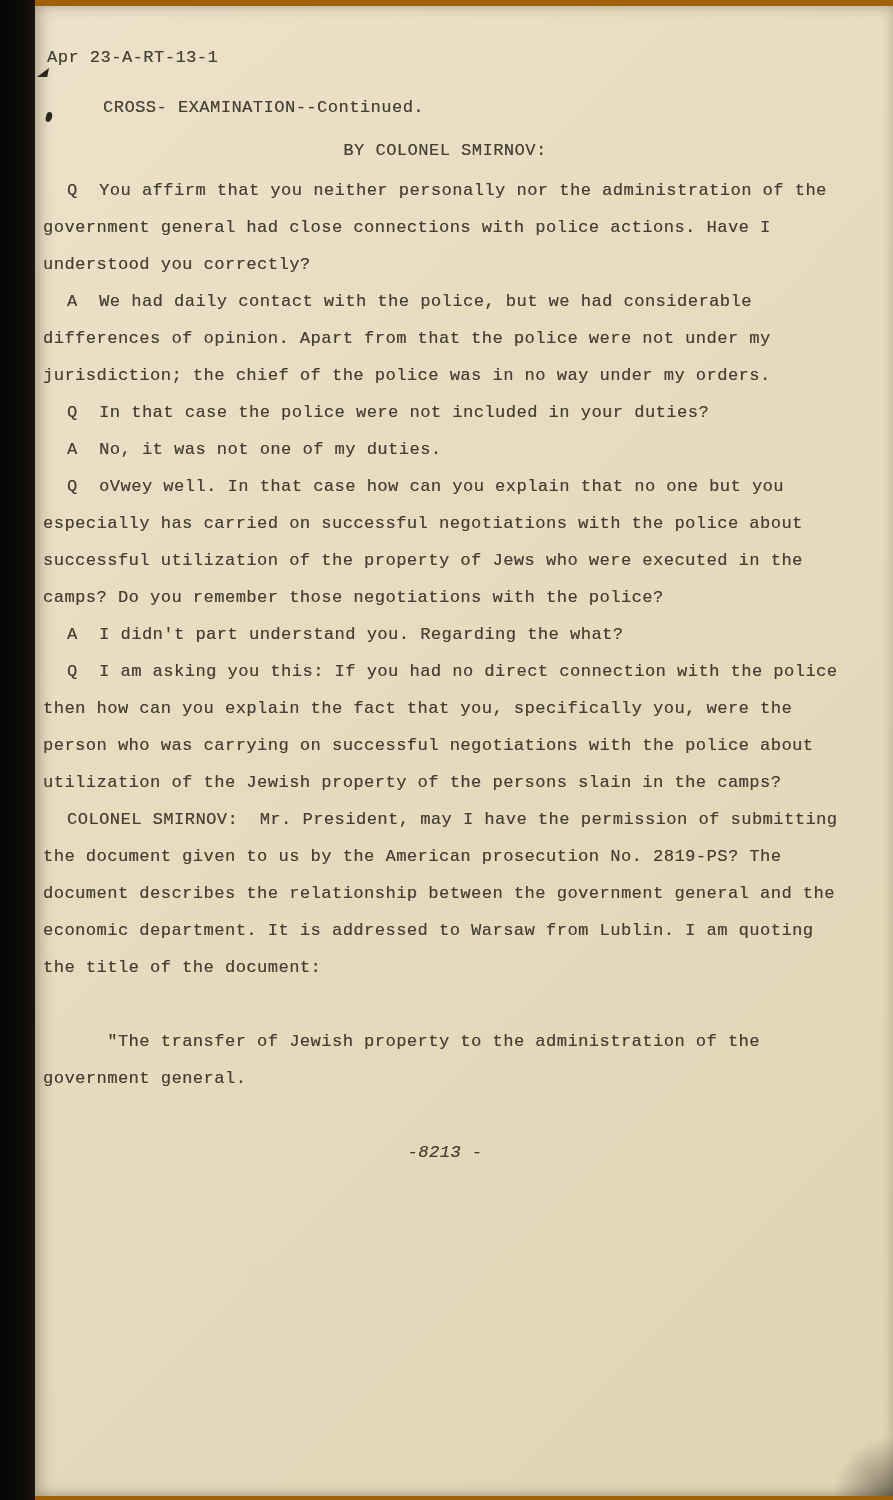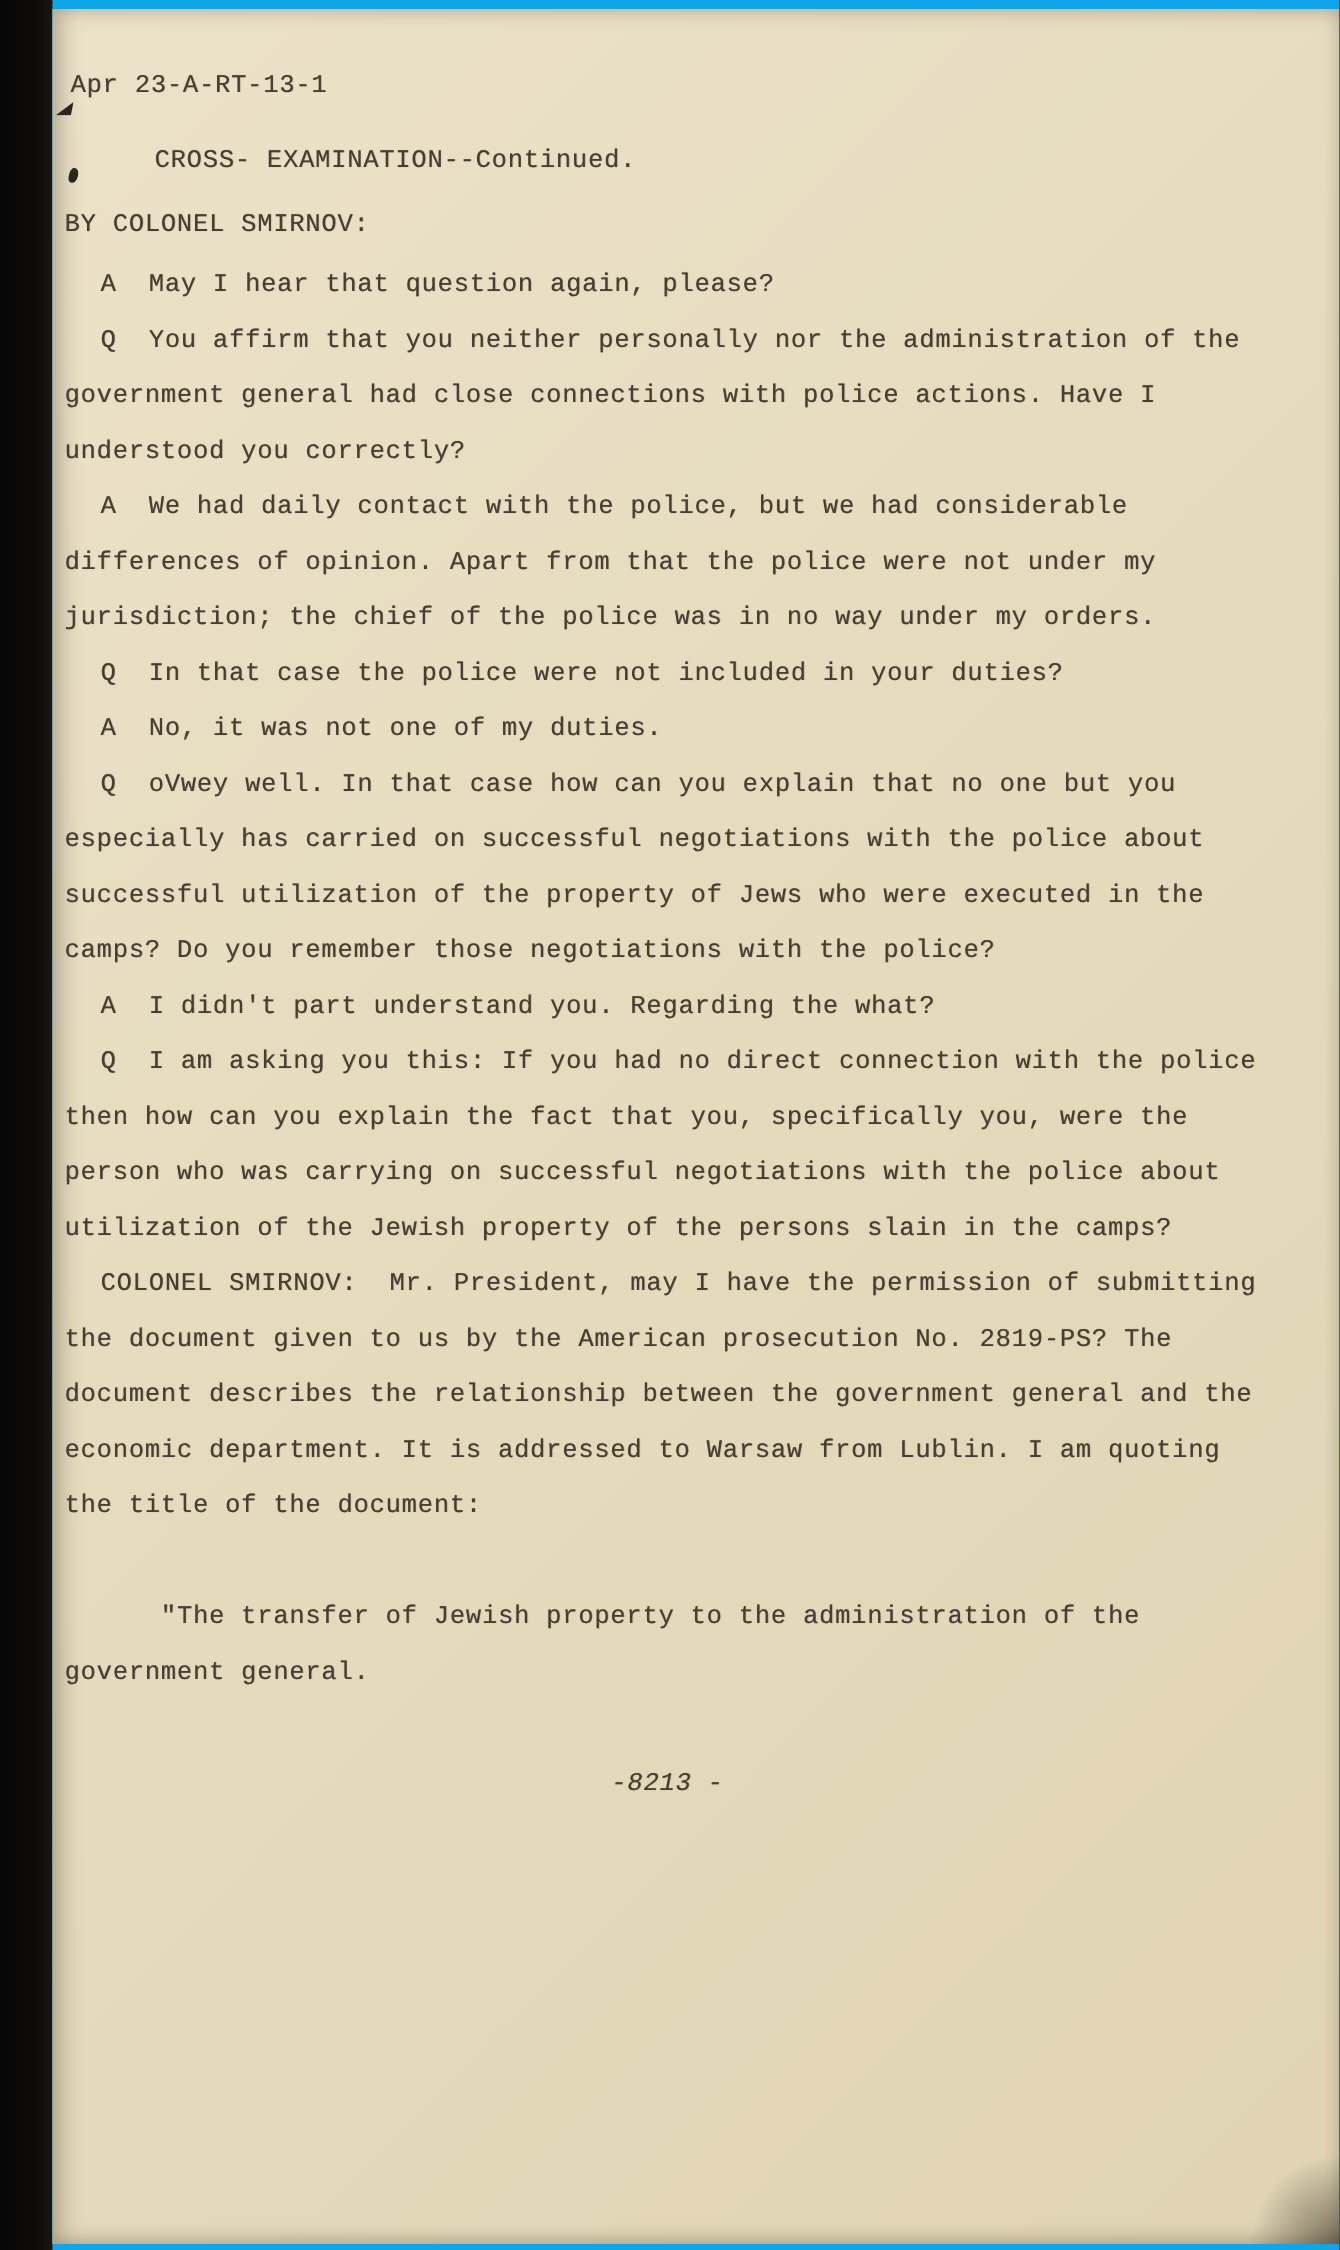--- a/index.html
+++ b/index.html
@@ -8,21 +8,21 @@
     background: #0b0a08;
     width: 893px;
     height: 1500px;
     overflow: hidden;
     font-family: "Liberation Mono", "DejaVu Sans Mono", monospace;
   }
   .scan {
     position: relative;
     width: 893px;
     height: 1500px;
-    background: #0ea5e9;
+    background: #a16207;
   }
   .edge-left {
     position: absolute;
     left: 0; top: 0; bottom: 0;
     width: 35px;
     background: linear-gradient(90deg, #050505 0%, #0e0c09 70%, #1a1712 100%);
   }
   .paper {
     position: absolute;
     left: 35px;
@@ -54,20 +54,21 @@
   }
   .title {
     margin-left: 60px;
     line-height: 43px;
     white-space: pre-wrap;
   }
   .byline {
     margin-left: 0;
     line-height: 43px;
     white-space: pre-wrap;
+    text-align: center;
   }
   .para {
     margin: 0;
     line-height: 37px;
     text-indent: 24px;
     white-space: pre-wrap;
   }
   .para.last {
     position: relative;
   }
@@ -108,21 +109,20 @@
   <div class="paper">
 
     <div class="ink-mark mark-arrow"></div>
     <div class="ink-mark mark-dot"></div>
 
     <div class="header-code">Apr 23-A-RT-13-1</div>
 
     <div class="title">CROSS- EXAMINATION--Continued.</div>
     <div class="byline">BY COLONEL SMIRNOV:</div>
 
-    <p class="para">A  May I hear that question again, please?</p>
     <p class="para">Q  You affirm that you neither personally nor the administration of the government general had close connections with police actions. Have I understood you correctly?</p>
     <p class="para">A  We had daily contact with the police, but we had considerable differences of opinion. Apart from that the police were not under my jurisdiction; the chief of the police was in no way under my orders.</p>
     <p class="para">Q  In that case the police were not included in your duties?</p>
     <p class="para">A  No, it was not one of my duties.</p>
     <p class="para">Q  oVwey well. In that case how can you explain that no one but you especially has carried on successful negotiations with the police about successful utilization of the property of Jews who were executed in the camps? Do you remember those negotiations with the police?</p>
     <p class="para">A  I didn't part understand you. Regarding the what?</p>
     <p class="para">Q  I am asking you this: If you had no direct connection with the police then how can you explain the fact that you, specifically you, were the person who was carrying on successful negotiations with the police about utilization of the Jewish property of the persons slain in the camps?</p>
     <p class="para">COLONEL SMIRNOV:  Mr. President, may I have the permission of submitting the document given to us by the American prosecution No. 2819-PS? The document describes the relationship between the government general and the economic department. It is addressed to Warsaw from Lublin. I am quoting the title of the document:</p>
     <p class="para last">
       <span>"The transfer of Jewish property to the administration of the government general.</span>

